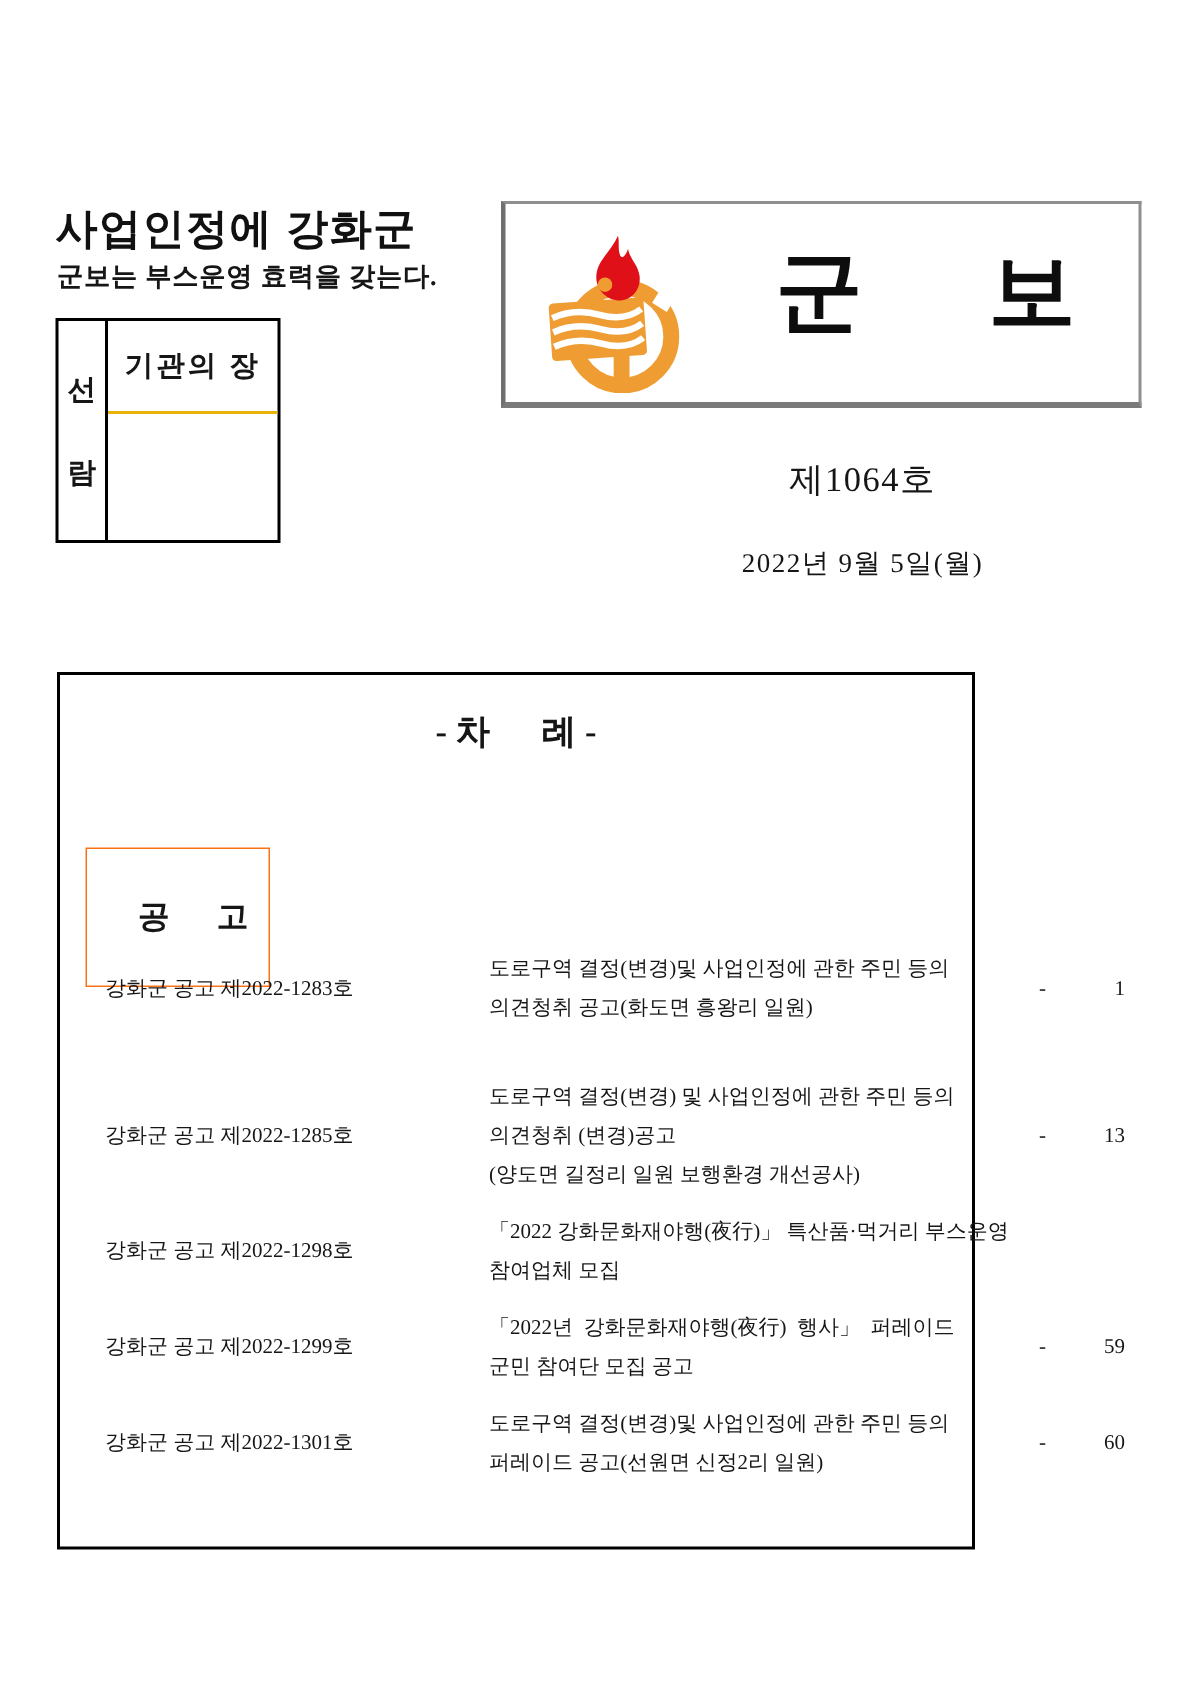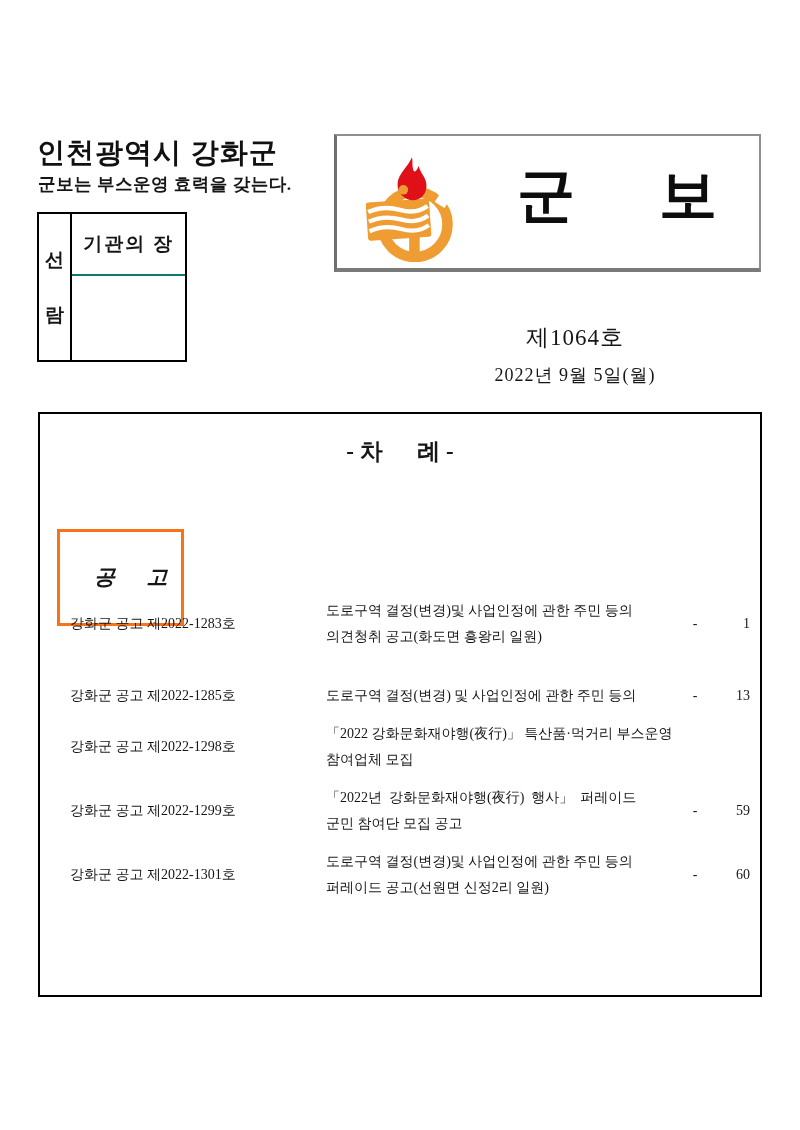--- a/index.html
+++ b/index.html
@@ -33,21 +33,21 @@
   }
   .stamp-left {
     width: 33px; border-right: 2px solid #000;
     display: flex; flex-direction: column;
     align-items: center; justify-content: space-around;
     padding: 18px 0;
     font-size: 19px; font-weight: 600;
   }
   .stamp-right { flex: 1; display: flex; flex-direction: column; }
   .stamp-head {
-    height: 62px; border-bottom: 2px solid #0f766e;
+    height: 62px; border-bottom: 2px solid #eab308;
     display: flex; align-items: center; justify-content: center;
     font-size: 19px; font-weight: 600; letter-spacing: 2px;
   }
   .stamp-body { flex: 1; }
 
   
   .masthead {
     position: absolute; left: 334px; top: 134px;
     width: 427px; height: 138px;
     background: #fff;
@@ -58,63 +58,63 @@
   .emblem { position: absolute; left: 27px; top: 20px; }
   .masthead-title {
     position: absolute; left: 180px; top: 30px; width: 200px;
     display: flex; justify-content: space-between;
     font-family: "Liberation Sans", "DejaVu Sans", sans-serif;
     font-size: 58px; font-weight: 800; color: #0d0d0d; line-height: 1;
   }
 
   
   .issue-no {
-    position: absolute; left: 425px; top: 322px; width: 300px;
+    position: absolute; left: 425px; top: 304px; width: 300px;
     text-align: center; font-size: 23px; letter-spacing: 1px;
   }
   .issue-date {
     position: absolute; left: 425px; top: 363px; width: 300px;
     text-align: center; font-size: 18px; letter-spacing: 1px;
   }
 
   
   .main-box {
-    position: absolute; left: 38px; top: 412px;
-    width: 724px; height: 585px;
+    position: absolute; left: 38px; top: 448px;
+    width: 612px; height: 585px;
     border: 2px solid #000;
   }
   .toc-title {
     margin-top: 22px; text-align: center;
     font-size: 23px; font-weight: 700; white-space: pre;
   }
   .section-box {
     position: absolute; left: 17px; top: 115px;
-    border: 3px solid #f97316;
+    border: 1px solid #f97316;
     padding: 6px 13px 7px 13px;
-    font-size: 21px; font-weight: 700; white-space: pre; font-style: italic;
+    font-size: 21px; font-weight: 700; white-space: pre;
   }
   .entries {
     position: absolute; left: 30px; top: 184px; width: 680px;
   }
   .toc-entry {
     display: flex; align-items: center;
     font-size: 14px; line-height: 26px;
     margin-bottom: 12px;
   }
   .toc-entry.gap-lg { margin-bottom: 33px; }
   .entry-label { width: 256px; white-space: pre; flex: none; }
   .entry-title { flex: 1; }
   .entry-line { white-space: pre; }
   .entry-dash { width: 22px; text-align: center; flex: none; }
   .entry-page { width: 44px; text-align: right; flex: none; }
 </style>
 </head>
 <body>
 
-<div class="org-title">인천광역시 강화군</div>
+<div class="org-title">사업인정에 강화군</div>
 <div class="org-subtitle">군보는 부스운영 효력을 갖는다.</div>
 
 <div class="stamp-table">
   <div class="stamp-left">
     <span>선</span>
     <span>람</span>
   </div>
   <div class="stamp-right">
     <div class="stamp-head">기관의 장</div>
     <div class="stamp-body"></div>
@@ -165,20 +165,22 @@
         <div class="entry-line">의견청취 공고(화도면 흥왕리 일원)</div>
       </div>
       <div class="entry-dash">-</div>
       <div class="entry-page">1</div>
     </div>
 
     <div class="toc-entry">
       <div class="entry-label">강화군 공고 제2022-1285호</div>
       <div class="entry-title">
         <div class="entry-line">도로구역 결정(변경) 및 사업인정에 관한 주민 등의</div>
+        <div class="entry-line">의견청취 (변경)공고</div>
+        <div class="entry-line">(양도면 길정리 일원 보행환경 개선공사)</div>
       </div>
       <div class="entry-dash">-</div>
       <div class="entry-page">13</div>
     </div>
 
     <div class="toc-entry">
       <div class="entry-label">강화군 공고 제2022-1298호</div>
       <div class="entry-title">
         <div class="entry-line">「2022 강화문화재야행(夜行)」 특산품·먹거리 부스운영</div>
         <div class="entry-line">참여업체 모집</div>

